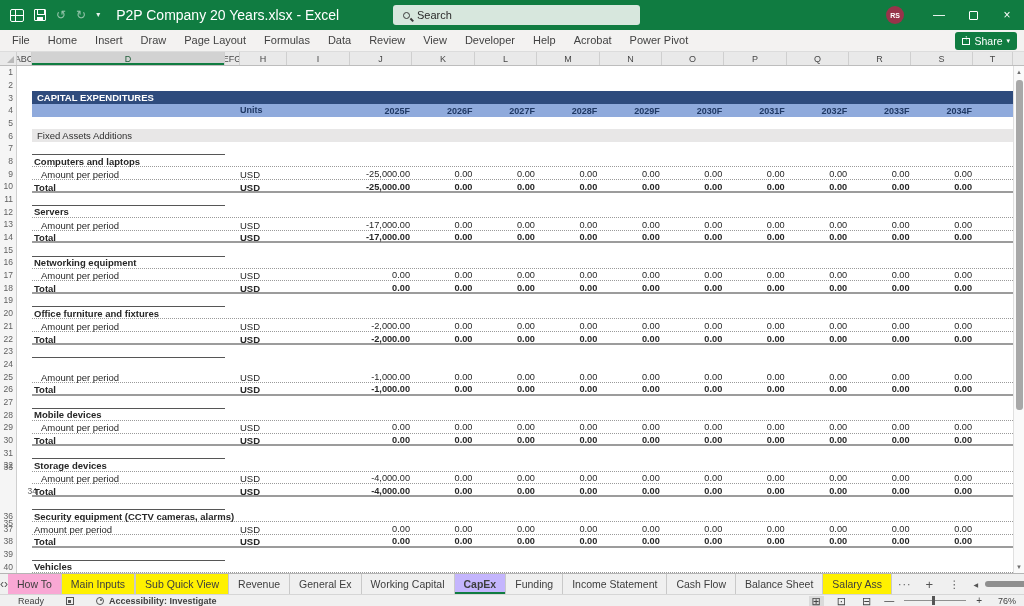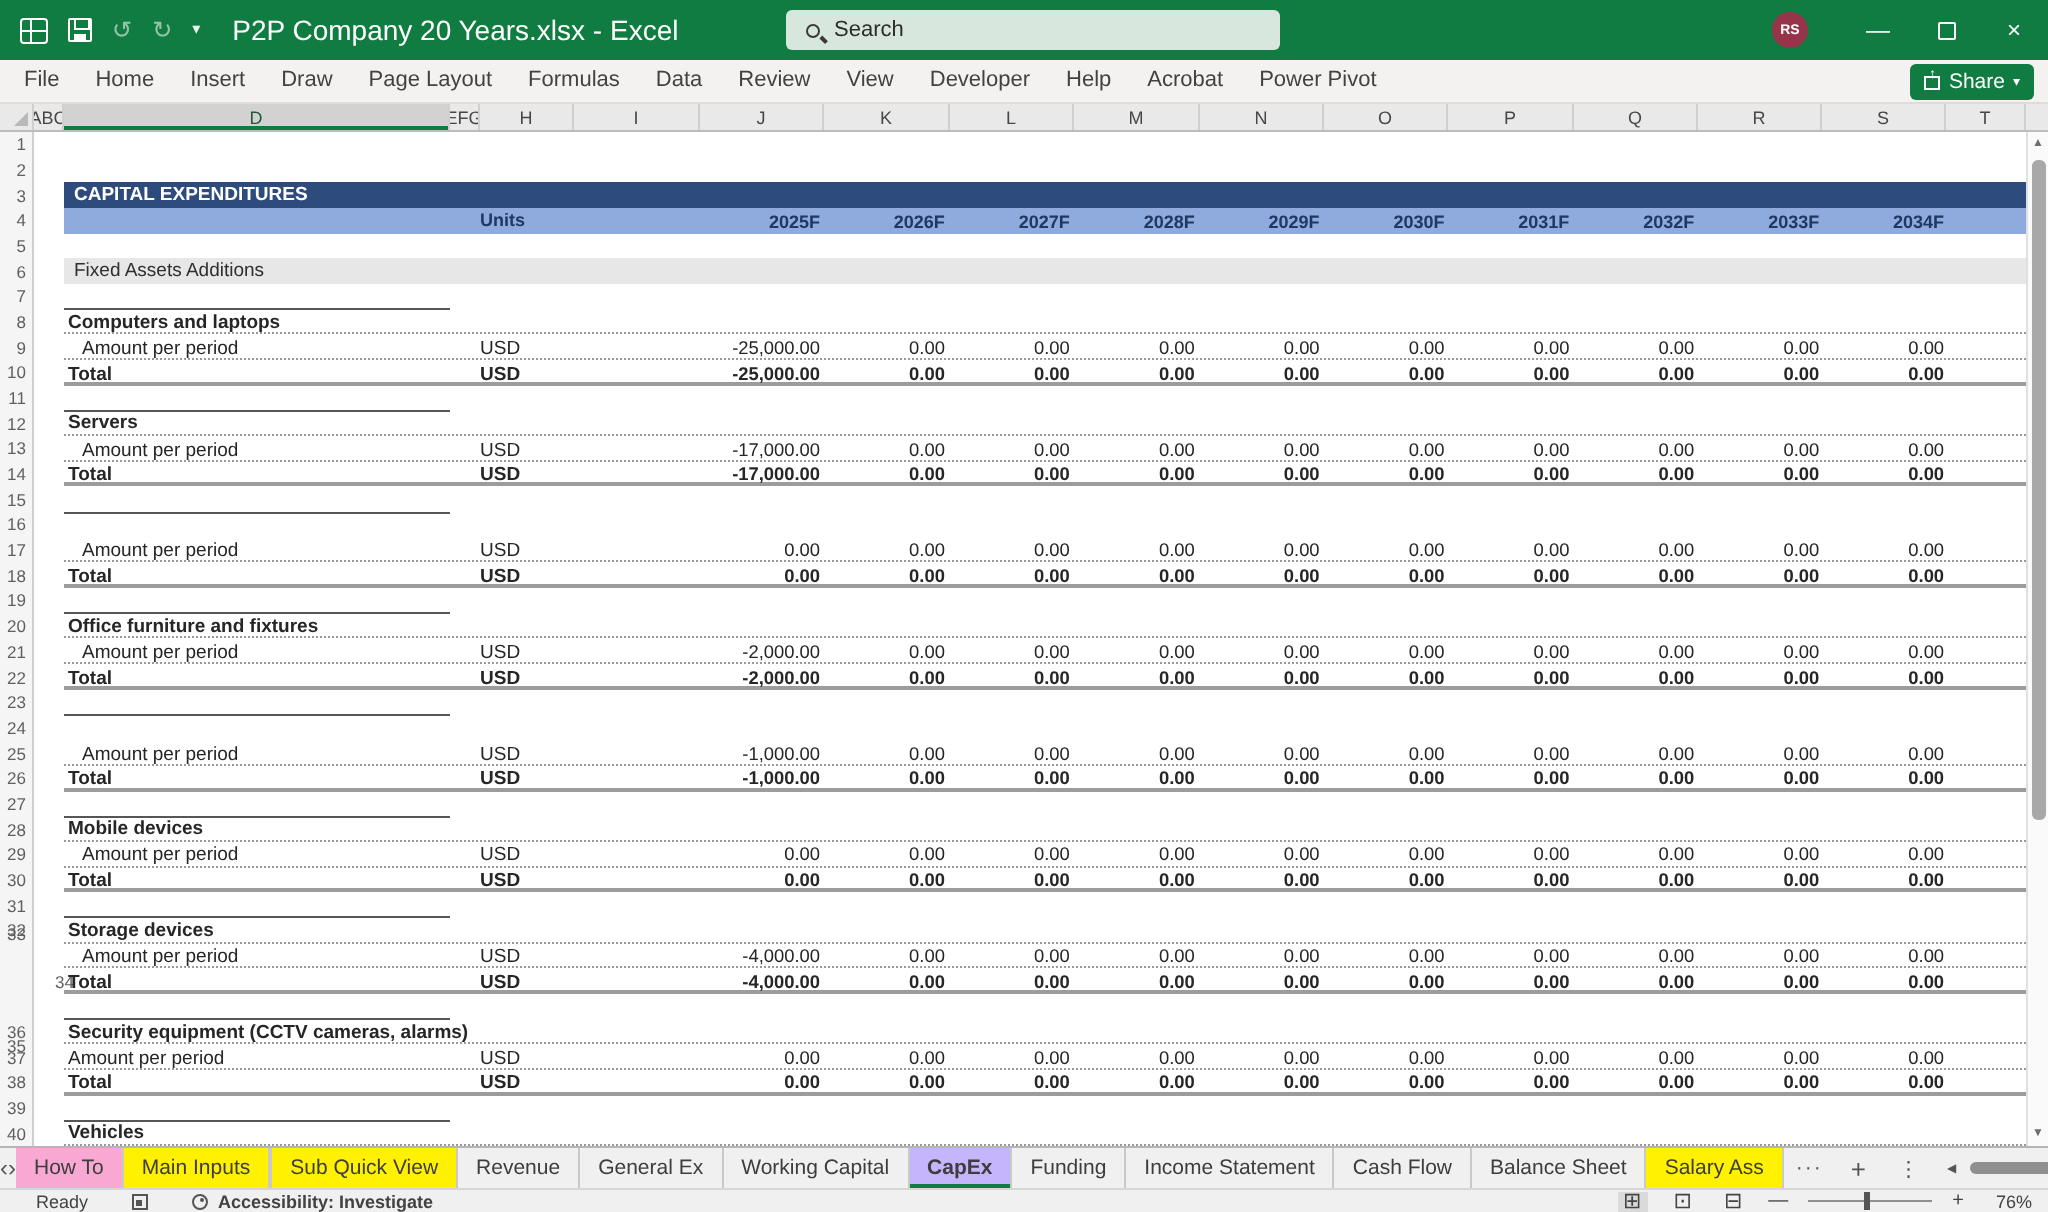--- a/index.html
+++ b/index.html
@@ -312,20 +312,23 @@
           <span class="val b" style="left: 442.9px;">0.00</span>
           <span class="val b" style="left: 505.35px;">0.00</span>
           <span class="val b" style="left: 567.8px;">0.00</span>
           <span class="val b" style="left: 630.25px;">0.00</span>
           <span class="val b" style="left: 692.7px;">0.00</span>
           <span class="val b" style="left: 755.15px;">0.00</span>
           <span class="val b" style="left: 817.6px;">0.00</span>
           <span class="val b" style="left: 880.05px;">0.00</span>
         </div>
         <div class="catline" style="top: 189.625px;"></div>
+        <div class="grow dotted" style="top: 190.125px;">
+          <span class="catname">Networking equipment</span>
+        </div>
         <div class="grow dotted" style="top: 202.8px;">
           <span class="lbl ind">Amount per period</span>
           <span class="usd">USD</span>
           <span class="val" style="left: 318px;">0.00</span>
           <span class="val" style="left: 380.45px;">0.00</span>
           <span class="val" style="left: 442.9px;">0.00</span>
           <span class="val" style="left: 505.35px;">0.00</span>
           <span class="val" style="left: 567.8px;">0.00</span>
           <span class="val" style="left: 630.25px;">0.00</span>
           <span class="val" style="left: 692.7px;">0.00</span>

